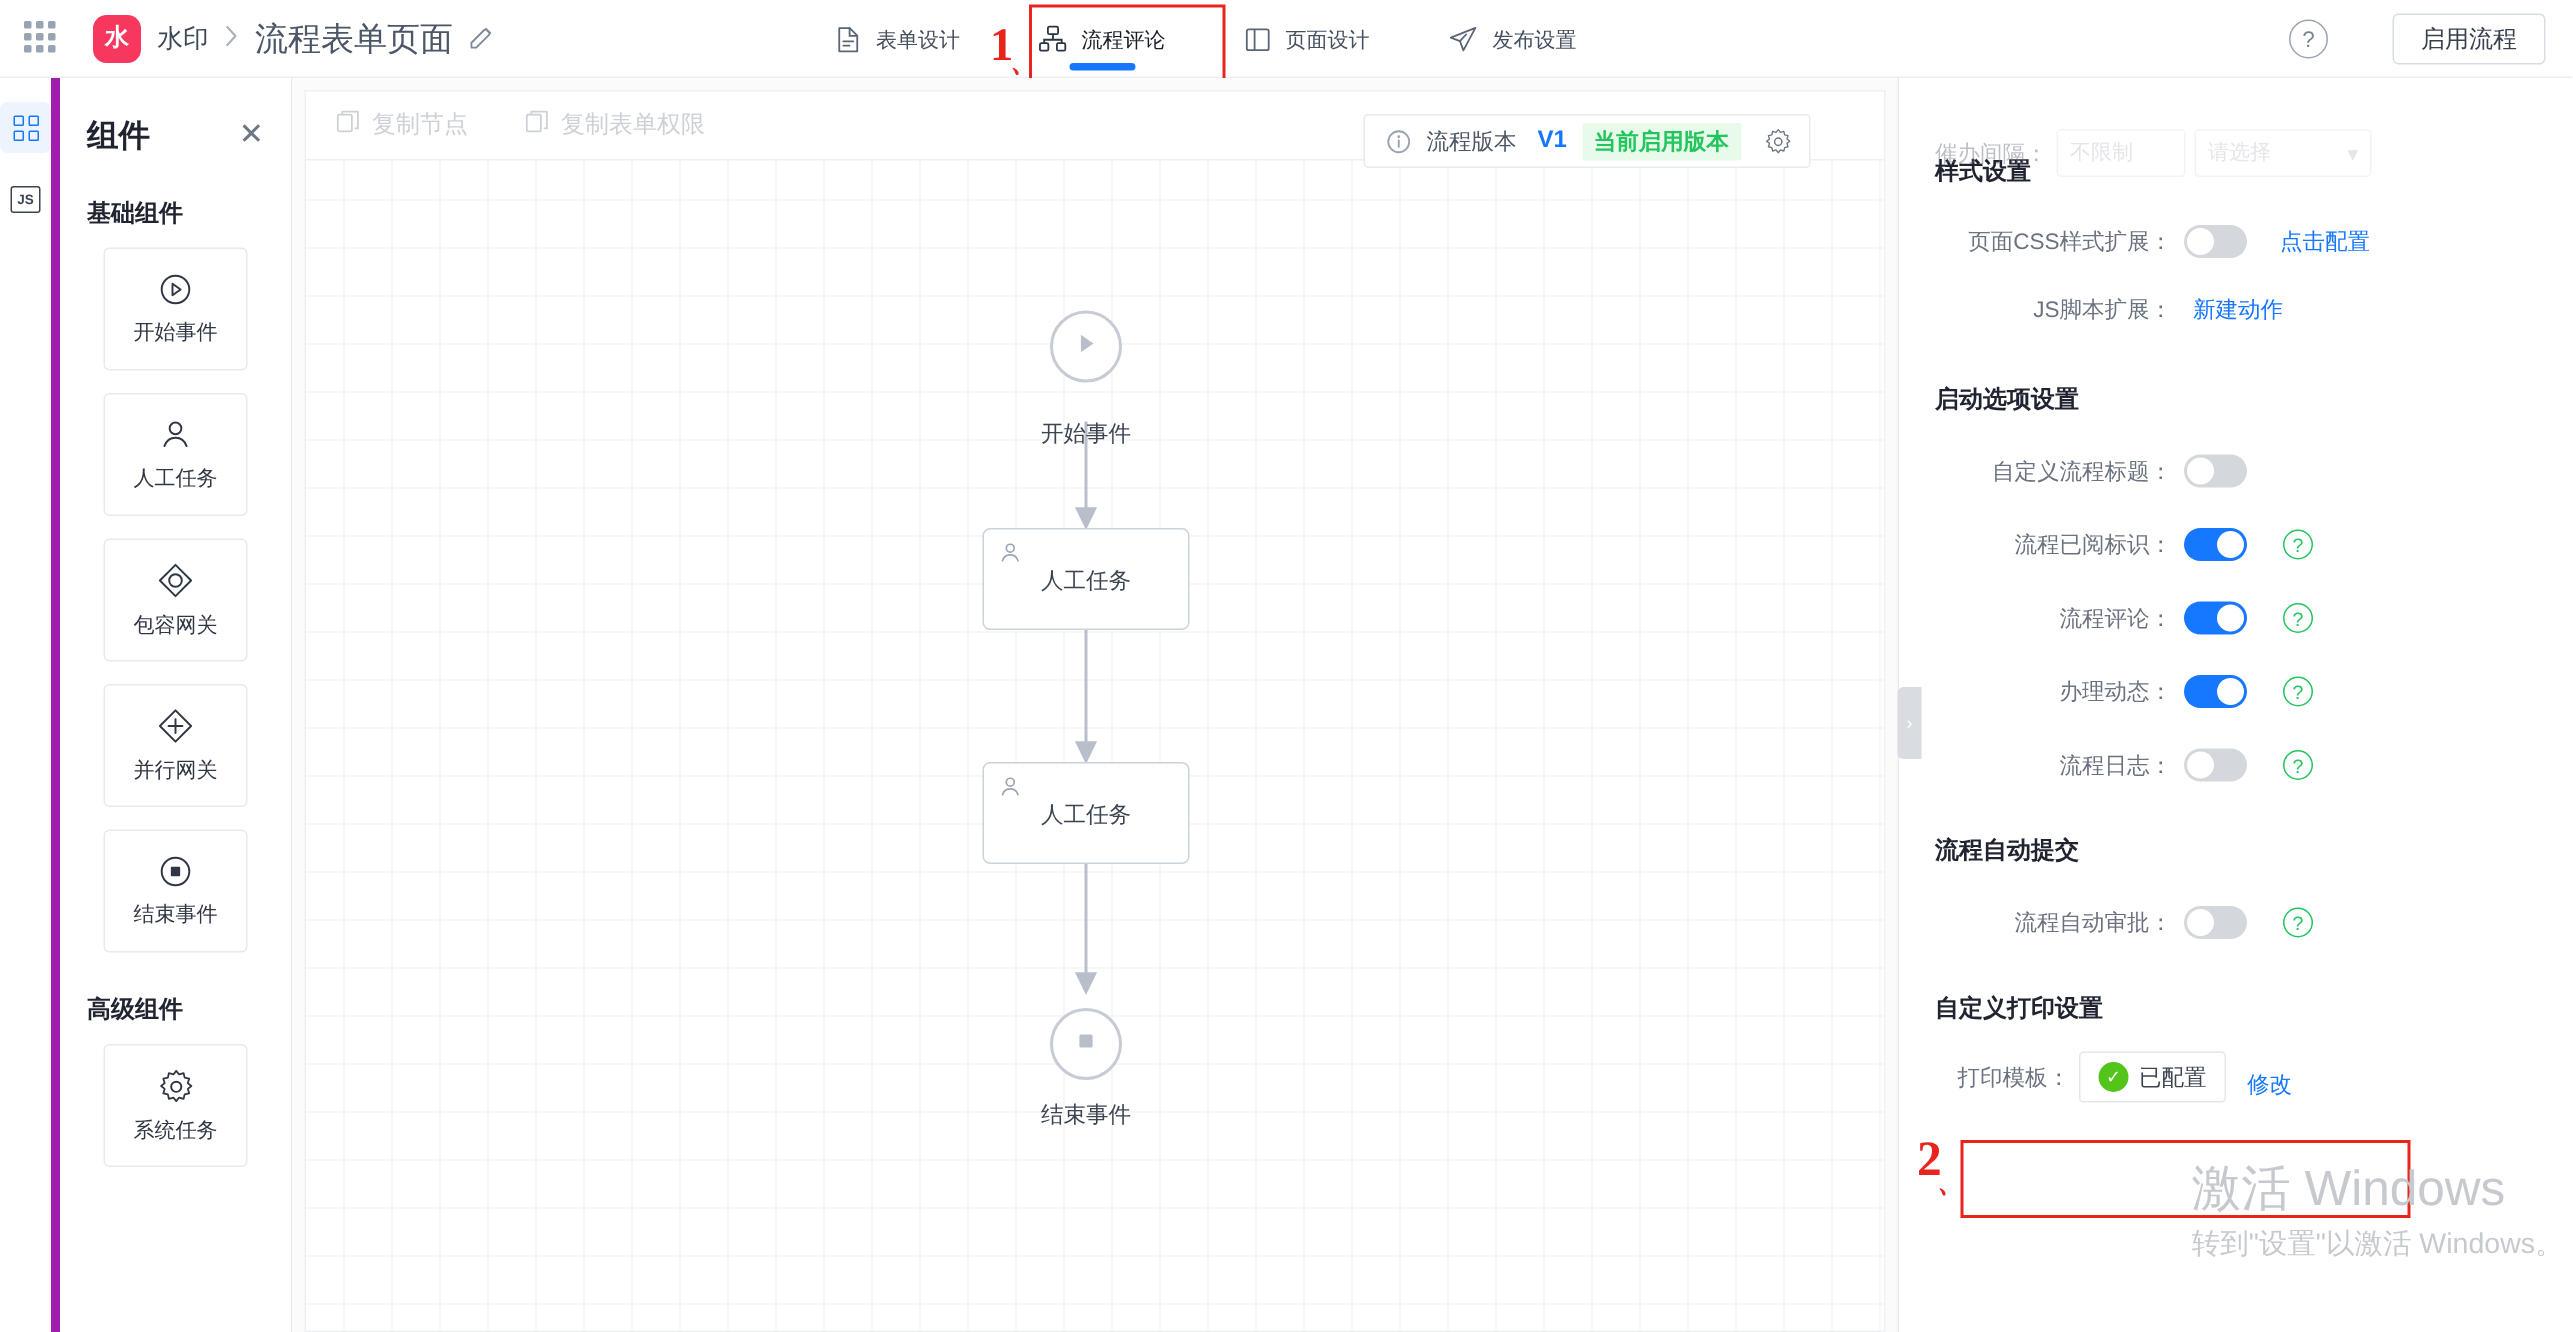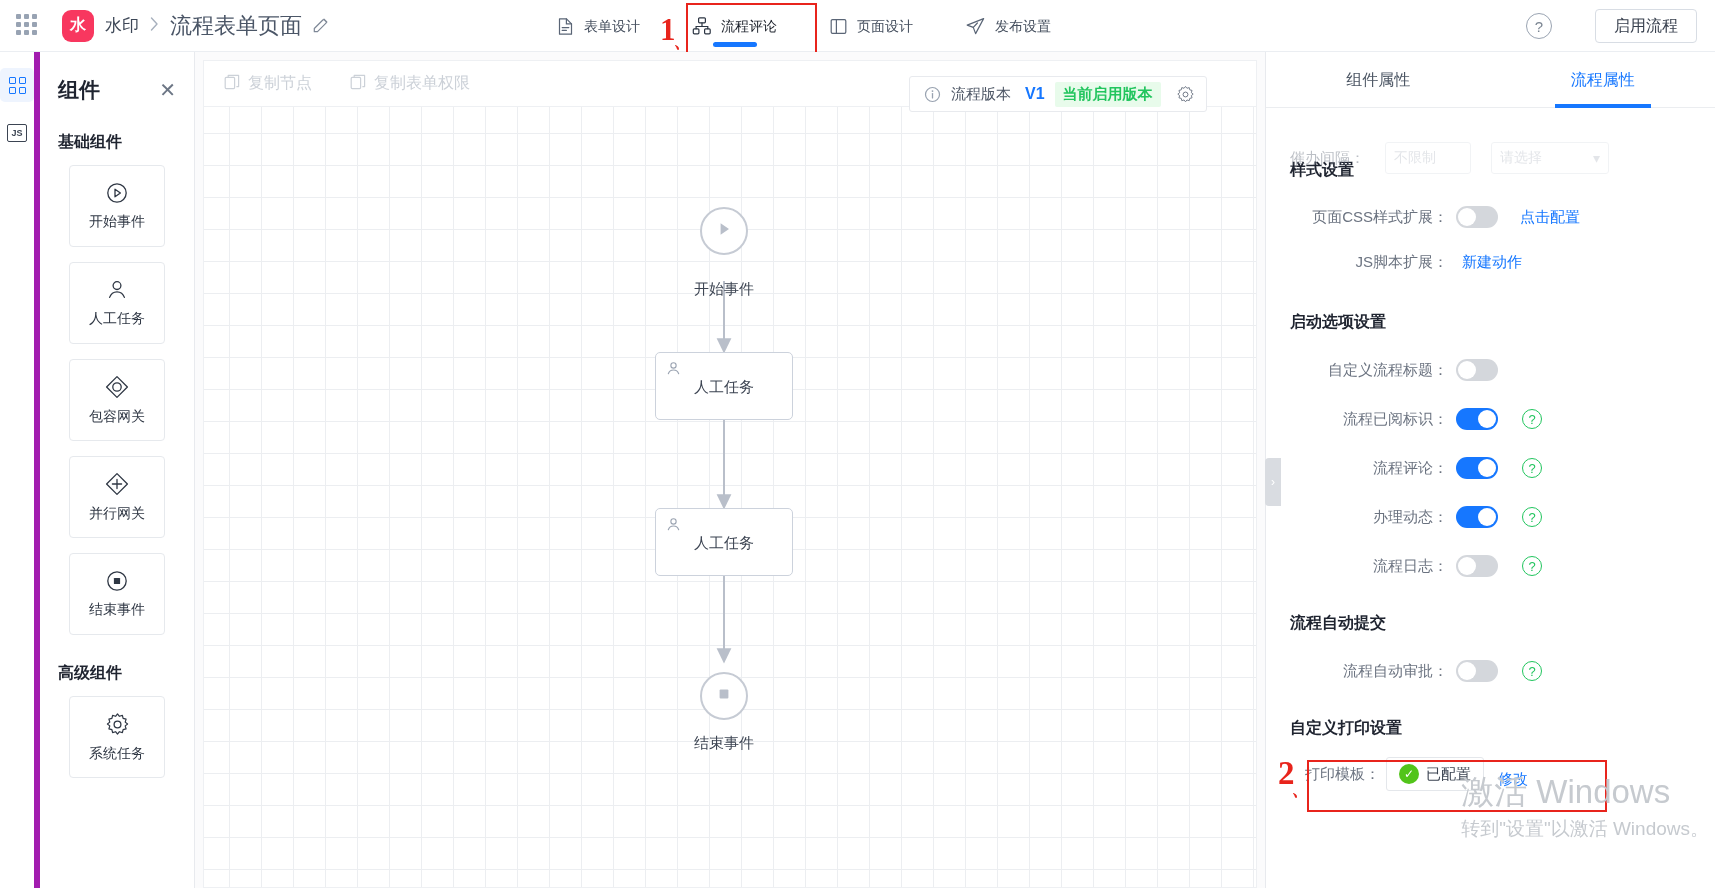--- a/index.html
+++ b/index.html
@@ -186,21 +186,21 @@
   .rp-tab.active { color: #1677ff; }
   .rp-tab .ul {
     position: absolute; left: 50%; transform: translateX(-50%); bottom: 0;
     width: 96px; height: 4px; background: #1677ff; display: none;
   }
   .rp-tab.active .ul { display: block; }
 
   .rp-body { position: relative; padding: 0 24px; height: 780px; }
   .cut-row {
     position: absolute; left: 24px; top: -18px; right: 0; display: flex;
-    align-items: center; gap: 20px; opacity: .45;
+    align-items: center; gap: 6px; opacity: .45;
   }
   .cut-label { font-size: 15px; color: #6b7380; white-space: nowrap; }
   .cut-inp { width: 86px; height: 32px; border: 1px solid #e2e5ea; border-radius: 3px;
              font-size: 14px; color: #c2c7cf; display: flex; align-items: center; padding-left: 8px; }
   .cut-sel { width: 118px; height: 32px; border: 1px solid #e2e5ea; border-radius: 3px;
              font-size: 14px; color: #c2c7cf; display: flex; align-items: center;
              justify-content: space-between; padding: 0 8px; }
 
   .sec-title { font-size: 16px; font-weight: 700; color: #1f2430; }
   .row { display: flex; align-items: center; }
@@ -518,30 +518,20 @@
       </div>
       <div class="node-label" style="left:529px; top:682px;">结束事件</div>
     </div>
   </div>
 
   <div class="collapse-handle">
     <span>›</span>
   </div>
 
   <div class="right-panel">
-    <div class="rp-tabs">
-      <div class="rp-tab">
-        <span>组件属性</span>
-        
-      </div>
-      <div class="rp-tab active">
-        <span>流程属性</span>
-        <span class="ul"></span>
-      </div>
-    </div>
 
     <div class="rp-body">
 
       <div class="cut-row">
         <span class="cut-label">催办间隔：</span>
         <span class="cut-inp">不限制</span>
         <span class="cut-sel">
           <span>请选择</span>
           <span>▾</span>
         </span>

